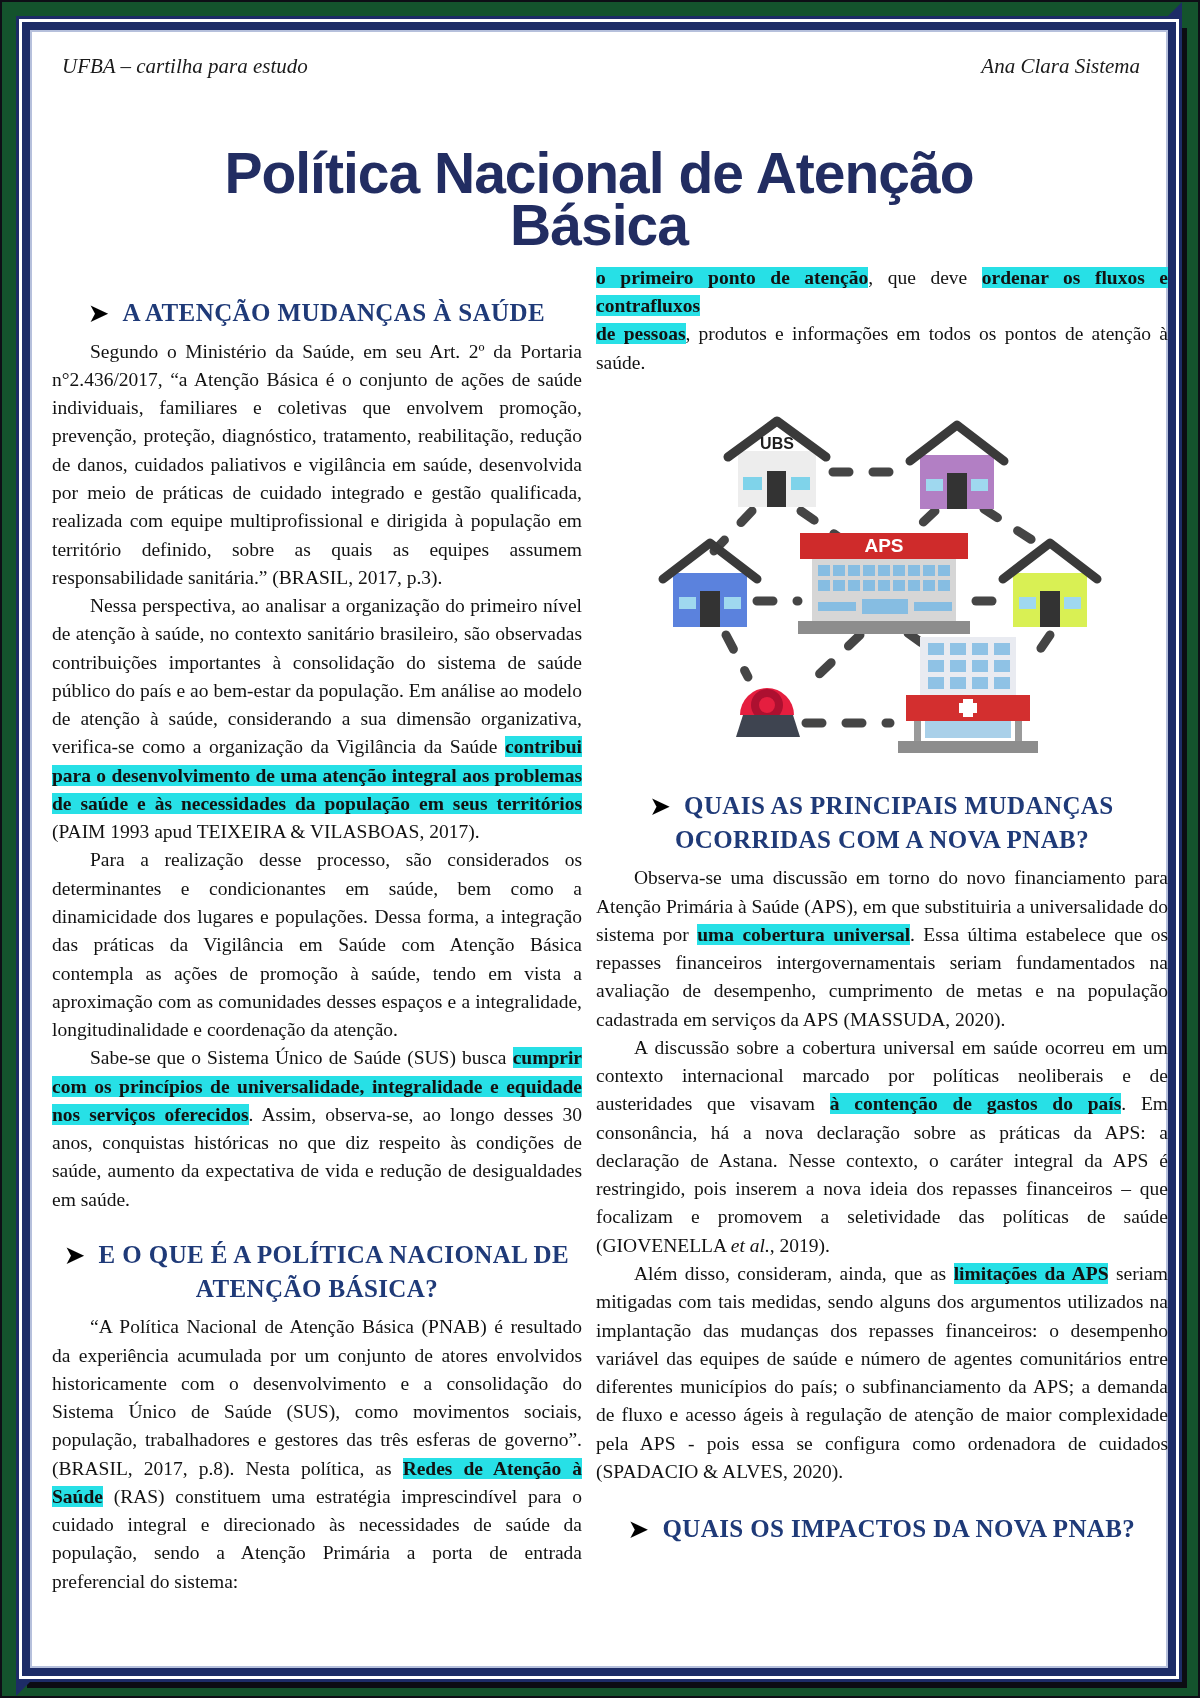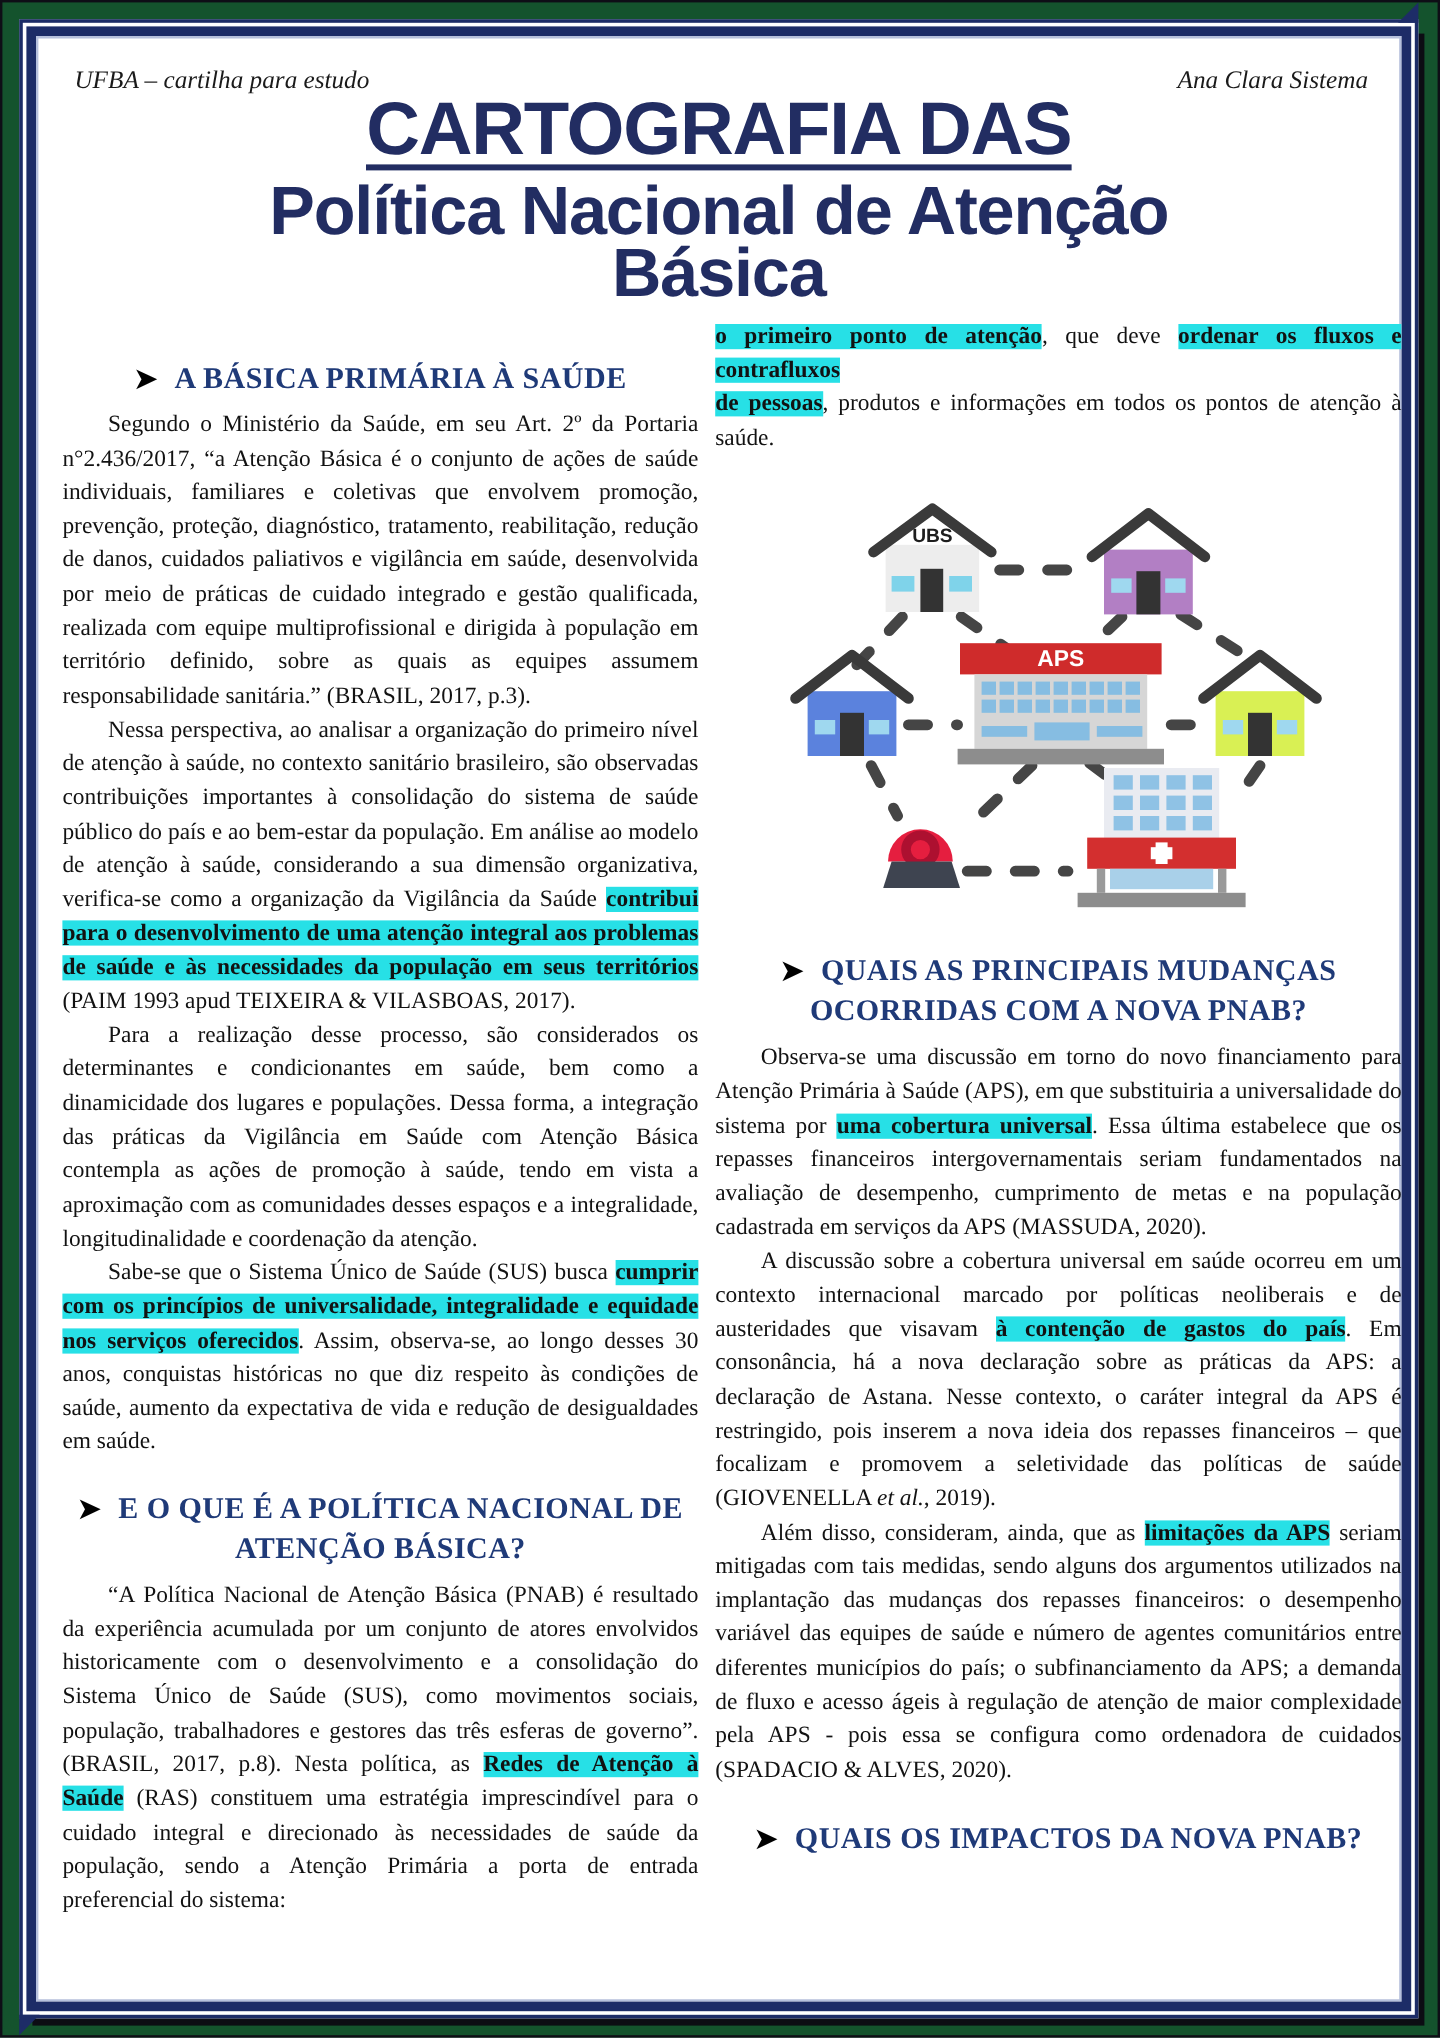--- a/index.html
+++ b/index.html
@@ -57,33 +57,33 @@
     <div class="frame-inner">
       <div class="content">
 
         <div class="doc-header">
           <span>UFBA – cartilha para estudo</span>
           <span>Ana Clara Sistema</span>
         </div>
 
         <div class="title-block">
           <div class="main-title">
-            <span class="tline">CARTOGRAFIA DAS</span><br>
+            <br>
           </div>
           <div class="sub-title">
             <span>Política Nacional de Atenção</span><br>
             <span>Básica</span>
           </div>
         </div>
 
         <div class="columns">
 
           <div class="col-left">
             <div class="sec-heading first">
-              <span class="arrow">➤</span><span class="ht"><span>A BÁSICA PRIMÁRIA À SAÚDE</span></span>
+              <span class="arrow">➤</span><span class="ht"><span>A ATENÇÃO MUDANÇAS À SAÚDE</span></span>
             </div>
             <p class="para"><span>Segundo o Ministério da Saúde, em seu Art. 2º da Portaria n°2.436/2017, “a Atenção Básica é o conjunto de ações de saúde individuais, familiares e coletivas que envolvem promoção, prevenção, proteção, diagnóstico, tratamento, reabilitação, redução de danos, cuidados paliativos e vigilância em saúde, desenvolvida por meio de práticas de cuidado integrado e gestão qualificada, realizada com equipe multiprofissional e dirigida à população em território definido, sobre as quais as equipes assumem responsabilidade sanitária.” (BRASIL, 2017, p.3).</span></p>
             <p class="para"><span>Nessa perspectiva, ao analisar a organização do primeiro nível de atenção à saúde, no contexto sanitário brasileiro, são observadas contribuições importantes à consolidação do sistema de saúde público do país e ao bem-estar da população. Em análise ao modelo de atenção à saúde, considerando a sua dimensão organizativa, verifica-se como a organização da Vigilância da Saúde </span><span class="hl">contribui para o desenvolvimento de uma atenção integral aos problemas de saúde e às necessidades da população em seus territórios</span><span> (PAIM 1993 apud TEIXEIRA &amp; VILASBOAS, 2017).</span></p>
             <p class="para"><span>Para a realização desse processo, são considerados os determinantes e condicionantes em saúde, bem como a dinamicidade dos lugares e populações. Dessa forma, a integração das práticas da Vigilância em Saúde com Atenção Básica contempla as ações de promoção à saúde, tendo em vista a aproximação com as comunidades desses espaços e a integralidade, longitudinalidade e coordenação da atenção.</span></p>
             <p class="para"><span>Sabe-se que o Sistema Único de Saúde (SUS) busca </span><span class="hl">cumprir com os princípios de universalidade, integralidade e equidade nos serviços oferecidos</span><span>. Assim, observa-se, ao longo desses 30 anos, conquistas históricas no que diz respeito às condições de saúde, aumento da expectativa de vida e redução de desigualdades em saúde.</span></p>
             <div class="sec-heading">
               <span class="arrow">➤</span><span class="ht"><span>E O QUE É A POLÍTICA NACIONAL DE</span><br><span>ATENÇÃO BÁSICA?</span></span>
             </div>
             <p class="para"><span>“A Política Nacional de Atenção Básica (PNAB) é resultado da experiência acumulada por um conjunto de atores envolvidos historicamente com o desenvolvimento e a consolidação do Sistema Único de Saúde (SUS), como movimentos sociais, população, trabalhadores e gestores das três esferas de governo”. (BRASIL, 2017, p.8). Nesta política, as </span><span class="hl">Redes de Atenção à Saúde</span><span> (RAS) constituem uma estratégia imprescindível para o cuidado integral e direcionado às necessidades de saúde da população, sendo a Atenção Primária a porta de entrada preferencial do sistema:</span></p>
           </div>

